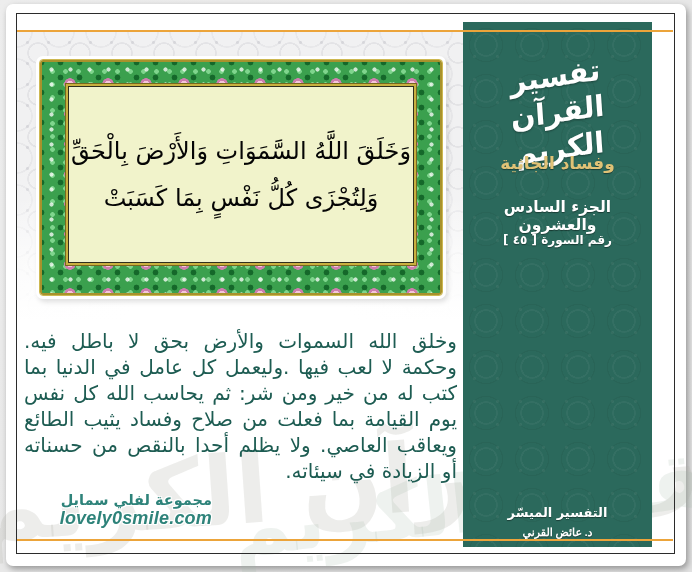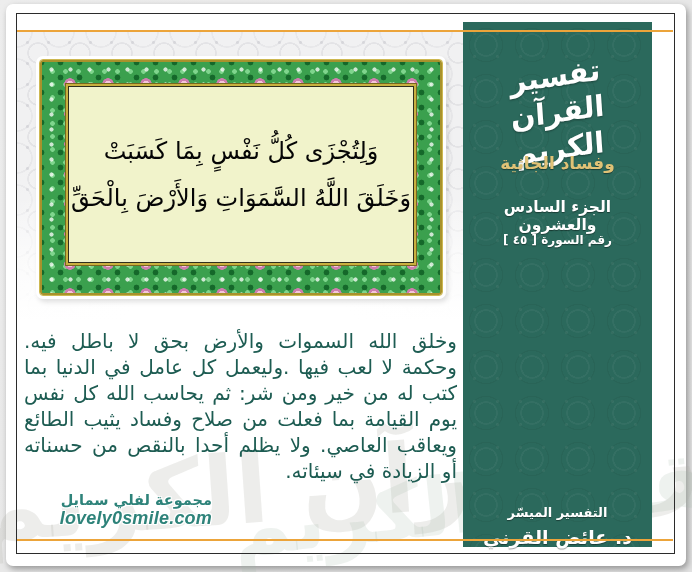--- a/index.html
+++ b/index.html
@@ -70,21 +70,21 @@
     text-shadow:0 1px 1px rgba(0,0,0,0.4);
   }
   .s-juz{
     position:absolute;top:176px;left:0;width:100%;
     font-size:15.5px;font-weight:bold;
     text-shadow:0 1px 1px rgba(0,0,0,0.4);
   }
   .s-num1{position:absolute;top:211px;left:0;width:100%;font-size:12px;font-weight:bold;text-shadow:0 1px 1px rgba(0,0,0,0.4);}
   .s-num2{position:absolute;top:250px;left:0;width:100%;font-size:15px;font-weight:bold;text-shadow:0 1px 1px rgba(0,0,0,0.4);}
   .s-src{position:absolute;top:483px;left:0;width:100%;font-size:13px;font-weight:bold;text-shadow:0 1px 1px rgba(0,0,0,0.4);}
-  .s-author{position:absolute;top:504px;left:0;width:100%;font-size:19px;font-weight:bold;text-shadow:0 1px 1px rgba(0,0,0,0.4);}
+  .s-author{position:absolute;top:504px;left:0;width:100%;font-size:11px;font-weight:bold;text-shadow:0 1px 1px rgba(0,0,0,0.4);font-family:Liberation Serif, serif;}
   
   .hline{position:absolute;left:17px;width:656px;height:2px;background:#eca43a;z-index:5;}
   .hline.top{top:30px;}
   .hline.bottom{top:539px;}
   
   .ornate{
     position:absolute;left:40px;top:60px;width:398px;height:231px;z-index:2;
     border:2px solid #a8922c;outline:1px solid #cdb851;
     border-radius:3px;
     background-color:#3ba04e;
@@ -151,22 +151,22 @@
     <div class="s-num1">رقم السورة [ ٤٥ ]</div>
     <div class="s-src">التفسير الميسّر</div>
     <div class="s-author">د. عائض القرني</div>
   </div>
 
   <div class="hline top"></div>
   <div class="hline bottom"></div>
 
   <div class="ornate">
     <div class="ornate-inner">
+      <div class="verse-line">وَخَلَقَ اللَّهُ السَّمَوَاتِ وَالأَرْضَ بِالْحَقِّ</div>
       <div class="verse-line">وَلِتُجْزَى كُلُّ نَفْسٍ بِمَا كَسَبَتْ</div>
-      <div class="verse-line">وَخَلَقَ اللَّهُ السَّمَوَاتِ وَالأَرْضَ بِالْحَقِّ</div>
     </div>
   </div>
 
   <div class="tafsir">وخلق الله السموات والأرض بحق لا باطل فيه. وحكمة لا لعب فيها .وليعمل كل عامل في الدنيا بما كتب له من خير ومن شر: ثم يحاسب الله كل نفس يوم القيامة بما فعلت من صلاح وفساد يثيب الطائع ويعاقب العاصي. ولا يظلم أحدا بالنقص من حسناته أو الزيادة في سيئاته.</div>
 
   <div class="watermark">
     <div class="wm-ar">مجموعة لفلي سمايل</div>
     <div class="wm-en">lovely0smile.com</div>
   </div>
 

